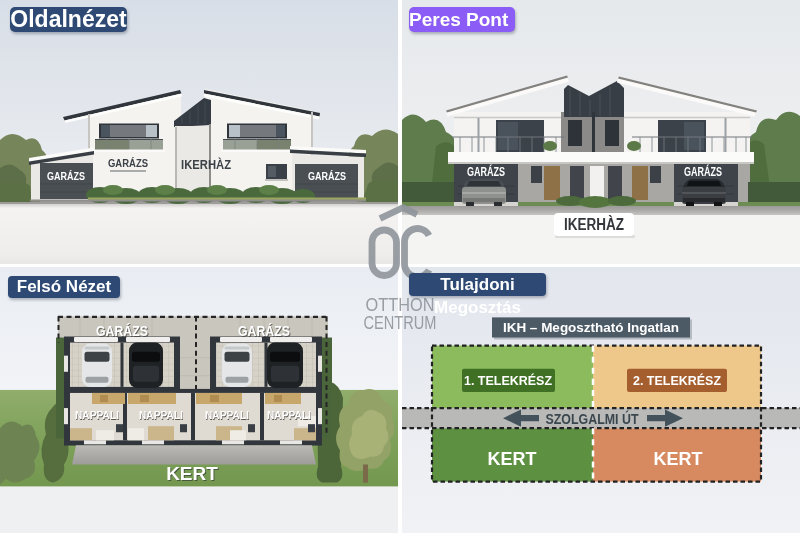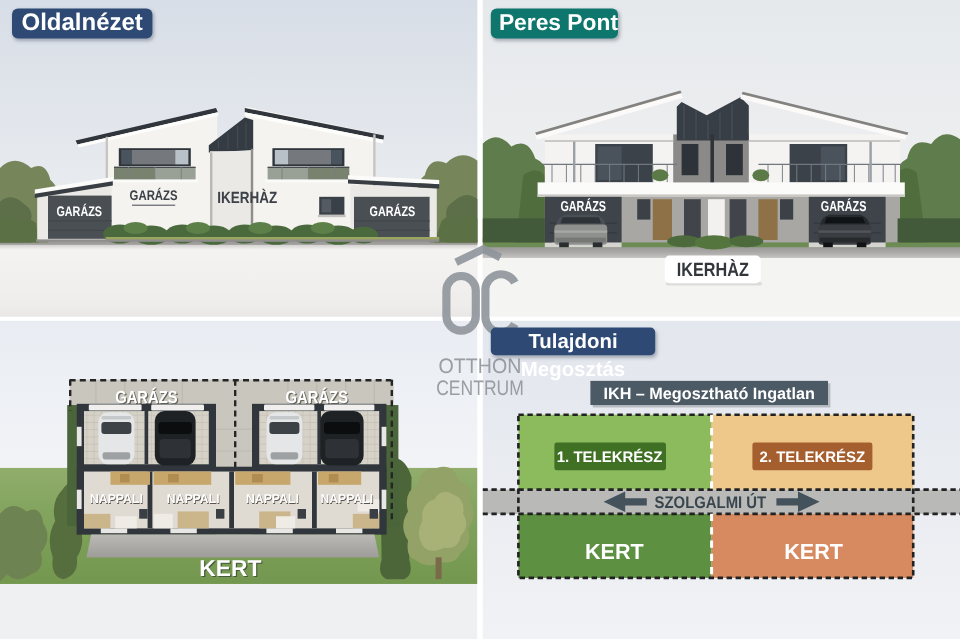--- a/index.html
+++ b/index.html
@@ -548,20 +548,21 @@
 <path d="M 89 40.5 A 13 13 0 0 0 64.5 46 L 64.5 69.5 A 13 13 0 0 0 89 75" stroke-width="6.8"></path>
 </g>
 <g fill="#8f959b" fill-opacity="0.9" font-family="Liberation Sans" text-anchor="middle">
 
 <text x="60" y="116" font-size="17.5" textLength="69" lengthAdjust="spacingAndGlyphs">OTTHON</text>
 
 <text x="60" y="134" font-size="17.5" textLength="73" lengthAdjust="spacingAndGlyphs">CENTRUM</text>
 </g>
 </svg>
 
-<div style="position:absolute;left:10px;top:7px;width:117px;height:25px;background:#2e4a74;border-radius:5px;box-shadow:1px 2px 3px rgba(70,80,100,.4);color:#fff;font-weight:bold;font-size:20px;text-align:center;line-height:25px">Oldalnézet</div>
-
-<div style="position:absolute;left:409px;top:7px;width:106px;height:25px;background:#0f766e;border-radius:5px;box-shadow:1px 2px 3px rgba(70,80,100,.4);color:#fff;font-weight:bold;font-size:19px;text-align:right;line-height:25px">Peres Pont</div>
-
+<div style="position:absolute;left:10px;top:7px;width:117px;height:25px;background:#2e4a74;border-radius:5px;box-shadow:1px 2px 3px rgba(70,80,100,.4);color:#fff;font-weight:bold;font-size:23px;text-align:center;line-height:25px">Oldalnézet</div>
+
+<div style="position:absolute;left:409px;top:7px;width:106px;height:25px;background:#8b5cf6;border-radius:5px;box-shadow:1px 2px 3px rgba(70,80,100,.4);color:#fff;font-weight:bold;font-size:19px;text-align:left;line-height:25px">Peres Pont</div>
+
+<div style="position:absolute;left:8px;top:276px;width:112px;height:22px;background:#2e4a74;border-radius:4px;box-shadow:1px 2px 3px rgba(70,80,100,.4);color:#fff;font-weight:bold;font-size:17px;text-align:center;line-height:22px">Felsó Nézet</div>
 
 <div style="position:absolute;left:409px;top:273px;width:137px;height:23px;background:#2e4a74;border-radius:4px;box-shadow:1px 2px 3px rgba(70,80,100,.4);color:#fff;font-weight:bold;font-size:17px;text-align:center;line-height:23px">Tulajdoni Megosztás</div>
 
 </div>
 
 </body></html>

